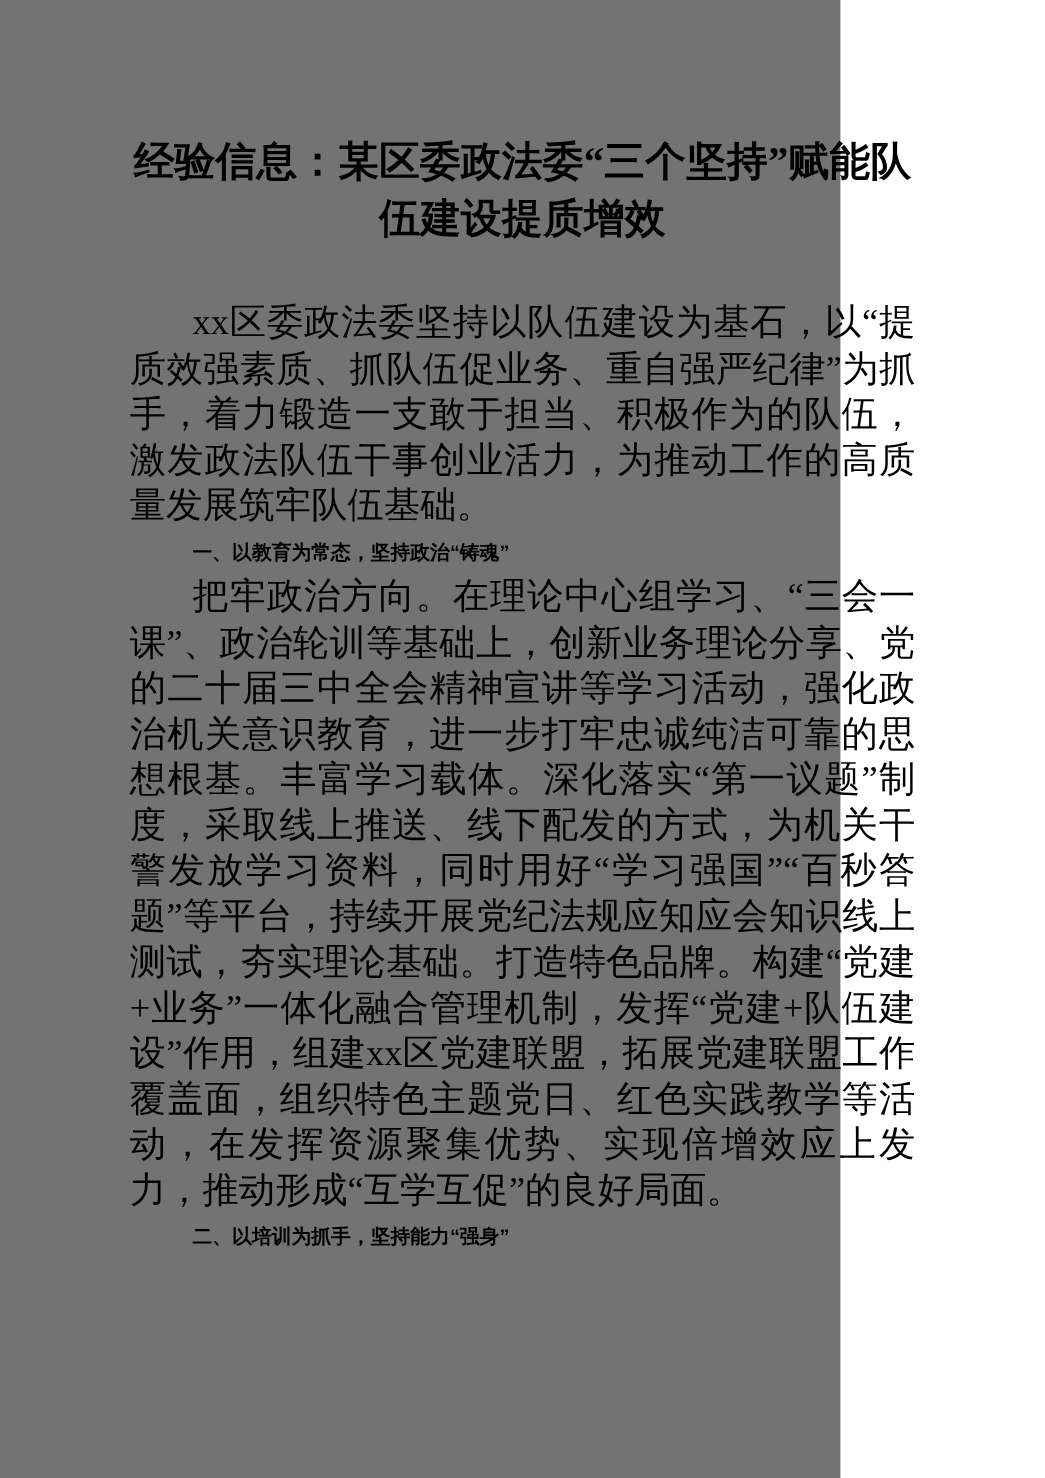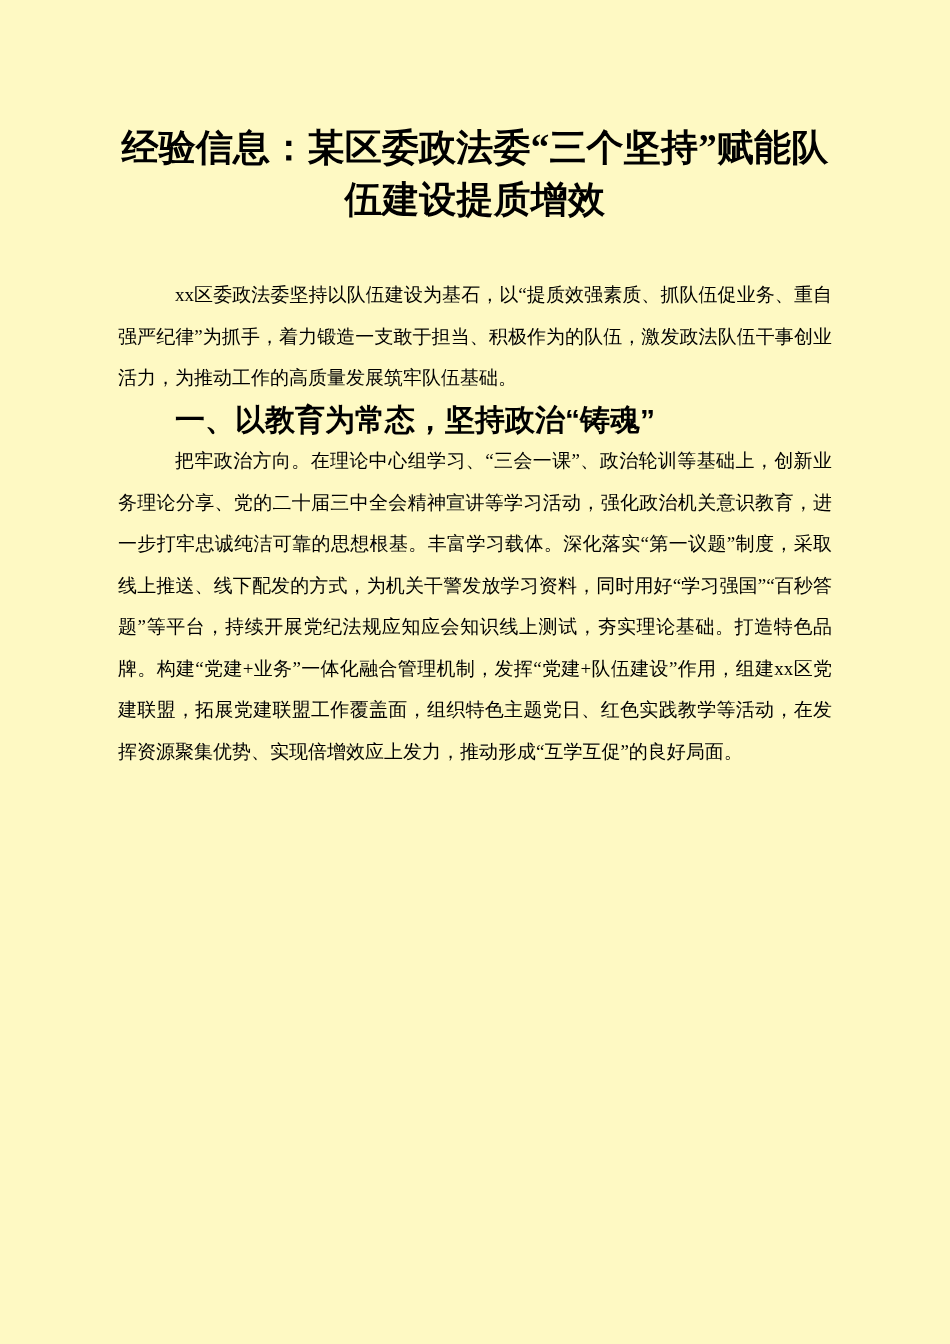--- a/index.html
+++ b/index.html
@@ -11,23 +11,23 @@
     width: 950px;
     height: 1344px;
     overflow: hidden;
     font-family: "Liberation Serif", "DejaVu Serif", serif;
     color: #000000;
     -webkit-font-smoothing: antialiased;
   }
 
   #page {
     position: relative;
-    width: 950px;
+    width: 764px;
     height: 1344px;
-    background: #fef9c3;
+    background: #737373;
     box-sizing: border-box;
   }
 
   #content {
     position: absolute;
     left: 118px;
     top: 0;
     width: 714px;
   }
 
@@ -41,34 +41,34 @@
     line-height: 52px;
     text-align: center;
     letter-spacing: 0.2px;
     word-break: break-all;
   }
 
   
   .body-para {
     margin: 0;
     font-family: "Liberation Serif", "DejaVu Serif", serif;
-    font-size: 19px;
+    font-size: 33px;
     line-height: 41.5px;
     text-align: justify;
     text-align-last: left;
     text-indent: 57px;
     word-break: break-all;
     letter-spacing: 0px;
   }
 
   .section-heading {
     margin: 0;
     font-family: "Liberation Sans", "DejaVu Sans", sans-serif;
     font-weight: bold;
-    font-size: 30px;
+    font-size: 18px;
     line-height: 41.5px;
     text-align: left;
     text-indent: 57px;
     word-break: break-all;
   }
 
   .gap-title-body { height: 48px; }
 </style>
 </head>
 <body>
@@ -79,16 +79,17 @@
     <h1 class="doc-title">经验信息：某区委政法委“三个坚持”赋能队伍建设提质增效</h1>
 
     <div class="gap-title-body"></div>
 
     <p class="body-para">xx区委政法委坚持以队伍建设为基石，以“提质效强素质、抓队伍促业务、重自强严纪律”为抓手，着力锻造一支敢于担当、积极作为的队伍，激发政法队伍干事创业活力，为推动工作的高质量发展筑牢队伍基础。</p>
 
     <h2 class="section-heading">一、以教育为常态，坚持政治“铸魂”</h2>
 
     <p class="body-para">把牢政治方向。在理论中心组学习、“三会一课”、政治轮训等基础上，创新业务理论分享、党的二十届三中全会精神宣讲等学习活动，强化政治机关意识教育，进一步打牢忠诚纯洁可靠的思想根基。丰富学习载体。深化落实“第一议题”制度，采取线上推送、线下配发的方式，为机关干警发放学习资料，同时用好“学习强国”“百秒答题”等平台，持续开展党纪法规应知应会知识线上测试，夯实理论基础。打造特色品牌。构建“党建+业务”一体化融合管理机制，发挥“党建+队伍建设”作用，组建xx区党建联盟，拓展党建联盟工作覆盖面，组织特色主题党日、红色实践教学等活动，在发挥资源聚集优势、实现倍增效应上发力，推动形成“互学互促”的良好局面。</p>
 
+    <h2 class="section-heading">二、以培训为抓手，坚持能力“强身”</h2>
 
 
   </div>
 </div>
 
 </body></html>

